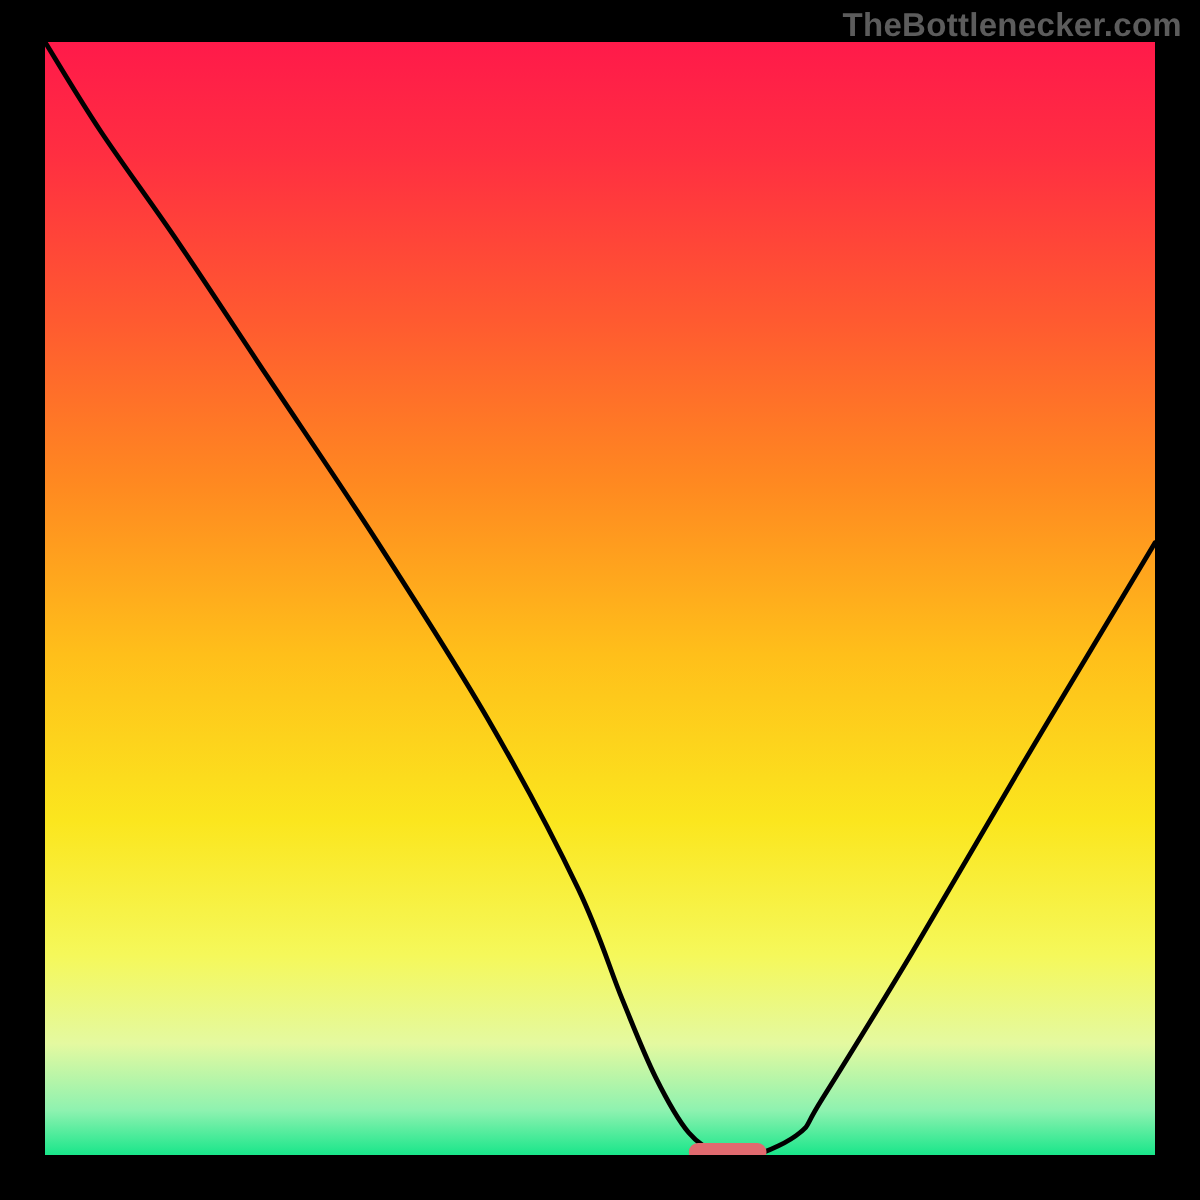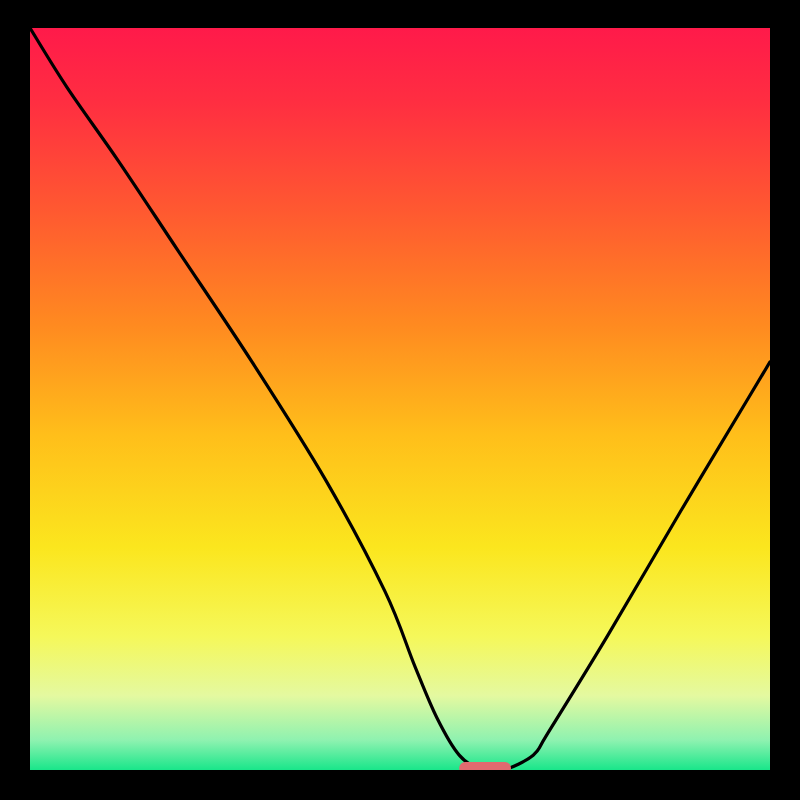--- a/index.html
+++ b/index.html
@@ -33,20 +33,21 @@
     top: 28px;
     width: 740px;
     height: 742px;
   }
   svg { display: block; }
 </style>
 </head>
 <body>
 
 <div class="outer">
+  <div class="watermark">TheBottleneсker.com</div>
   <div class="plot">
     <svg id="chart-svg" viewBox="0 0 740 742" width="740" height="742">
       <defs>
         <linearGradient id="bg-grad" x1="0" y1="0" x2="0" y2="1">
             <stop offset="0%" stop-color="#ff1a4a"></stop>
             <stop offset="10%" stop-color="#ff2e41"></stop>
             <stop offset="25%" stop-color="#ff5a30"></stop>
             <stop offset="40%" stop-color="#ff8a20"></stop>
             <stop offset="55.00000000000001%" stop-color="#ffbf1a"></stop>
             <stop offset="70%" stop-color="#fbe61e"></stop>

